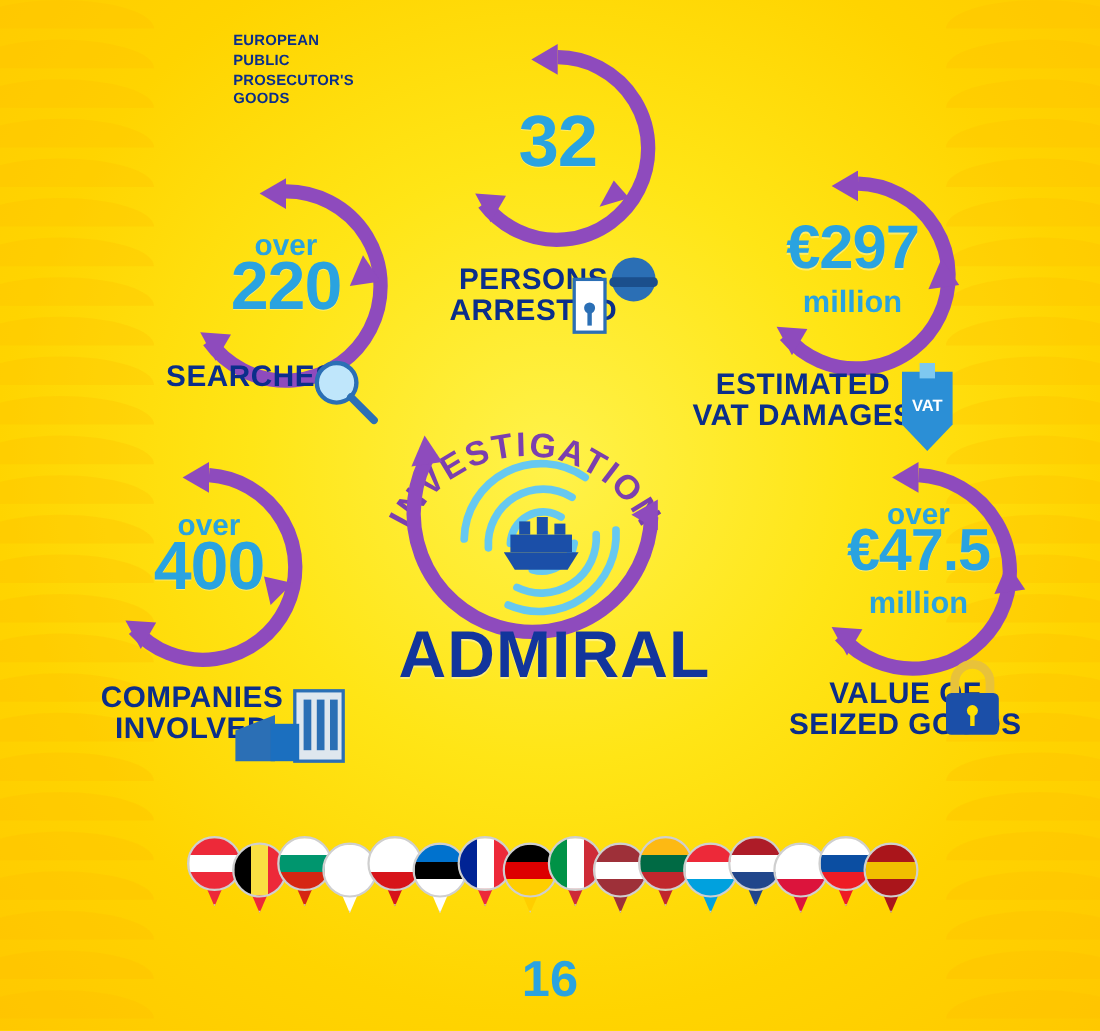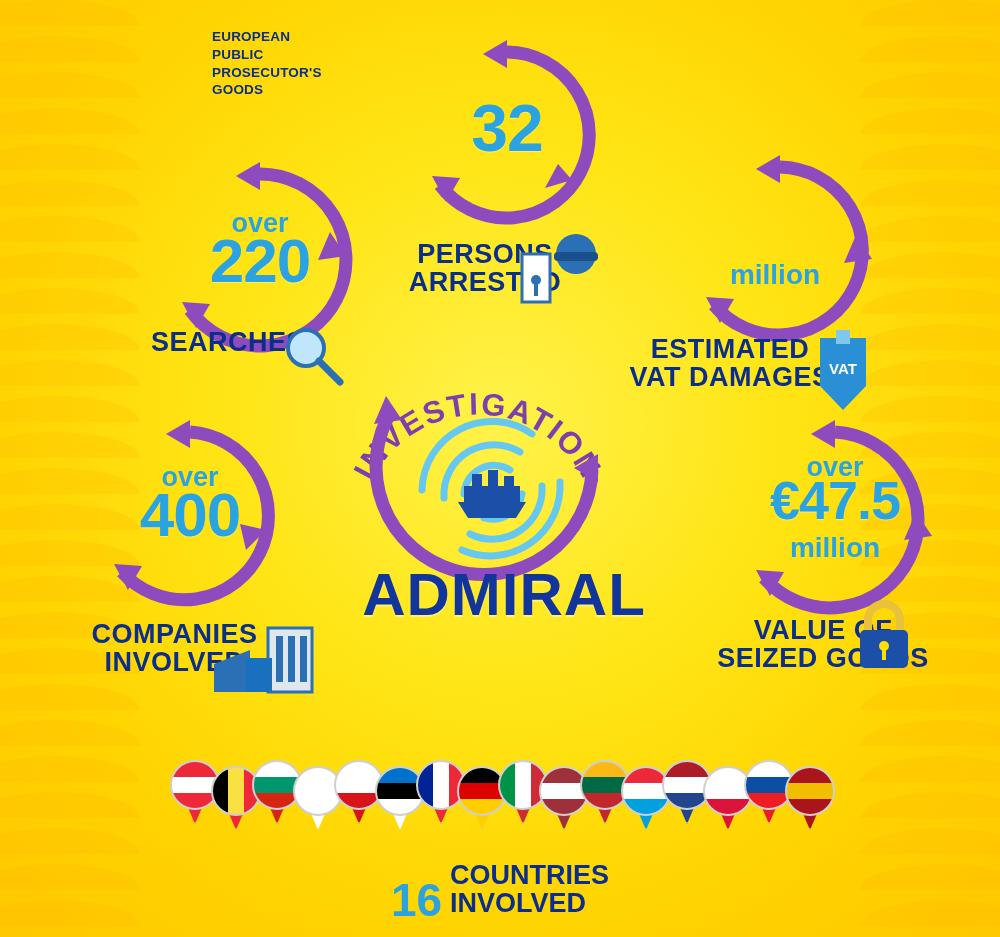--- a/index.html
+++ b/index.html
@@ -218,20 +218,21 @@
     </svg>
   </div>
 
   <div class="node" style="left:650px;top:155px;width:260px;height:270px;">
     <svg width="200" height="190" style="position:absolute;left:30px;top:0;">
       <path d="M100 12 A84 84 0 1 1 34 150" fill="none" stroke="#8e4bbd" stroke-width="13"></path>
       <polygon points="100,0 100,28 76,14" fill="#8e4bbd"></polygon>
       <polygon points="176,80 192,104 164,108" fill="#8e4bbd"></polygon>
       <polygon points="40,168 26,142 54,144" fill="#8e4bbd"></polygon>
     </svg>
+    <div class="num" style="left:20px;top:44px;width:210px;position:absolute;font-size:56px;">€297</div>
     <div class="over" style="left:20px;top:104px;width:210px;position:absolute;font-size:28px;">million</div>
     <div class="caption" style="left:-45px;top:180px;width:250px;position:absolute;font-size:27px;">
       <div>ESTIMATED</div>
       <div>VAT DAMAGES</div>
     </div>
     <svg width="70" height="90" style="position:absolute;left:160px;top:175px;">
       <path d="M10 8 L56 8 L56 56 L33 80 L10 56 Z" fill="#2b8fd6"></path>
       <rect x="26" y="0" width="14" height="14" fill="#7ec8f0"></rect>
       <text x="33" y="44" font-size="15" fill="#fff" text-anchor="middle" font-family="Liberation Sans, sans-serif" font-weight="bold">VAT</text>
     </svg>
@@ -380,16 +381,16 @@
         <div class="tip" style="background: rgb(238, 28, 37);"></div>
         <div class="head" style="background: linear-gradient(rgb(255, 255, 255) 0px, rgb(255, 255, 255) 33.33%, rgb(11, 78, 162) 33.33%, rgb(11, 78, 162) 66.66%, rgb(238, 28, 37) 66.66%, rgb(238, 28, 37) 100%);"></div>
       </div>
       <div class="pin" title="Spain" style="left: 615px; top: 6px;">
         <div class="tip" style="background: rgb(170, 21, 27);"></div>
         <div class="head" style="background: linear-gradient(rgb(170, 21, 27) 0px, rgb(170, 21, 27) 33.33%, rgb(241, 191, 0) 33.33%, rgb(241, 191, 0) 66.66%, rgb(170, 21, 27) 66.66%, rgb(170, 21, 27) 100%);"></div>
       </div>
     </div>
 
   <div id="countries">
-    <span class="cnum">16</span><span class="ctext"><span style="display:block">COUNTRIES</span><span style="display:block">INVOLVED</span></span>
+    <span class="cnum">16</span>
   </div>
 
 </div>
 
 </body></html>

